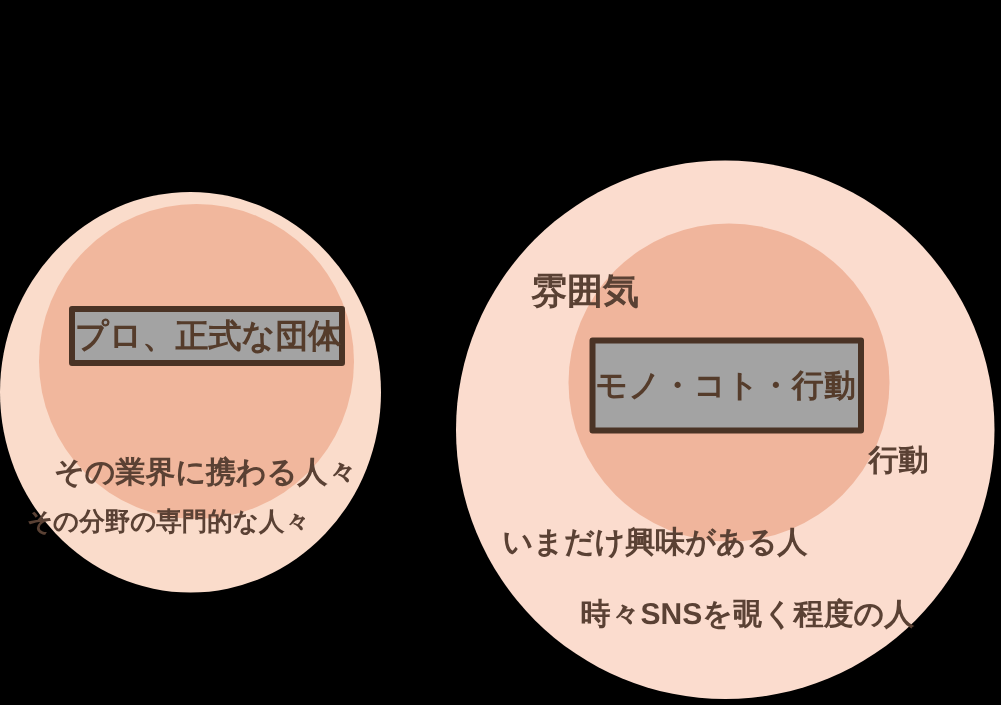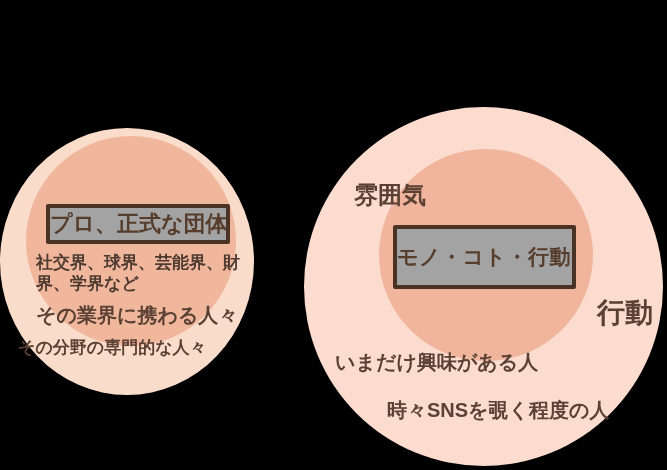--- a/index.html
+++ b/index.html
@@ -27,38 +27,36 @@
     font-size:17px;color:#4d3b31;line-height:1.25;
     white-space:pre-line;font-weight:bold;position:absolute;
   }
   #left-line1{left:36px;top:304px;font-size:20px;text-align:right;}
   #left-line2{left:18px;top:338px;font-size:17px;}
   
   #right-outer{left:304px;top:107px;width:359px;height:359px;background:#fbdcce;}
   #right-inner{left:379px;top:149px;width:214px;height:212px;background:#f0b59c;}
   #lbl-bunkaken{left:462px;top:159px;font-size:23px;}
   #lbl-funiki{left:354px;top:181px;font-size:24px;}
-  #lbl-koudou{left:597px;top:296px;font-size:28px;}
+  #lbl-koudou{left:579px;top:296px;font-size:20px;}
   #lbl-imadake{left:335px;top:351px;font-size:20px;}
   #lbl-sns{left:387px;top:399px;font-size:20px;}
 </style>
 </head>
 <body>
 
 <div id="canvas">
 
   <div class="circle" id="left-outer"></div>
   <div class="circle" id="left-inner"></div>
 
   <div class="label-box" id="left-box">
     <span>プロ、正式な団体</span>
   </div>
 
-  <div id="left-note">社交界、球界、芸能界、財
-界、学界など</div>
 
   <div class="jp" id="left-line1">その業界に携わる人々</div>
   <div class="jp" id="left-line2">その分野の専門的な人々</div>
 
   <div class="circle" id="right-outer"></div>
   <div class="circle" id="right-inner"></div>
 
   <div class="jp" id="lbl-funiki">雰囲気</div>
 
   <div class="label-box" id="right-box">

